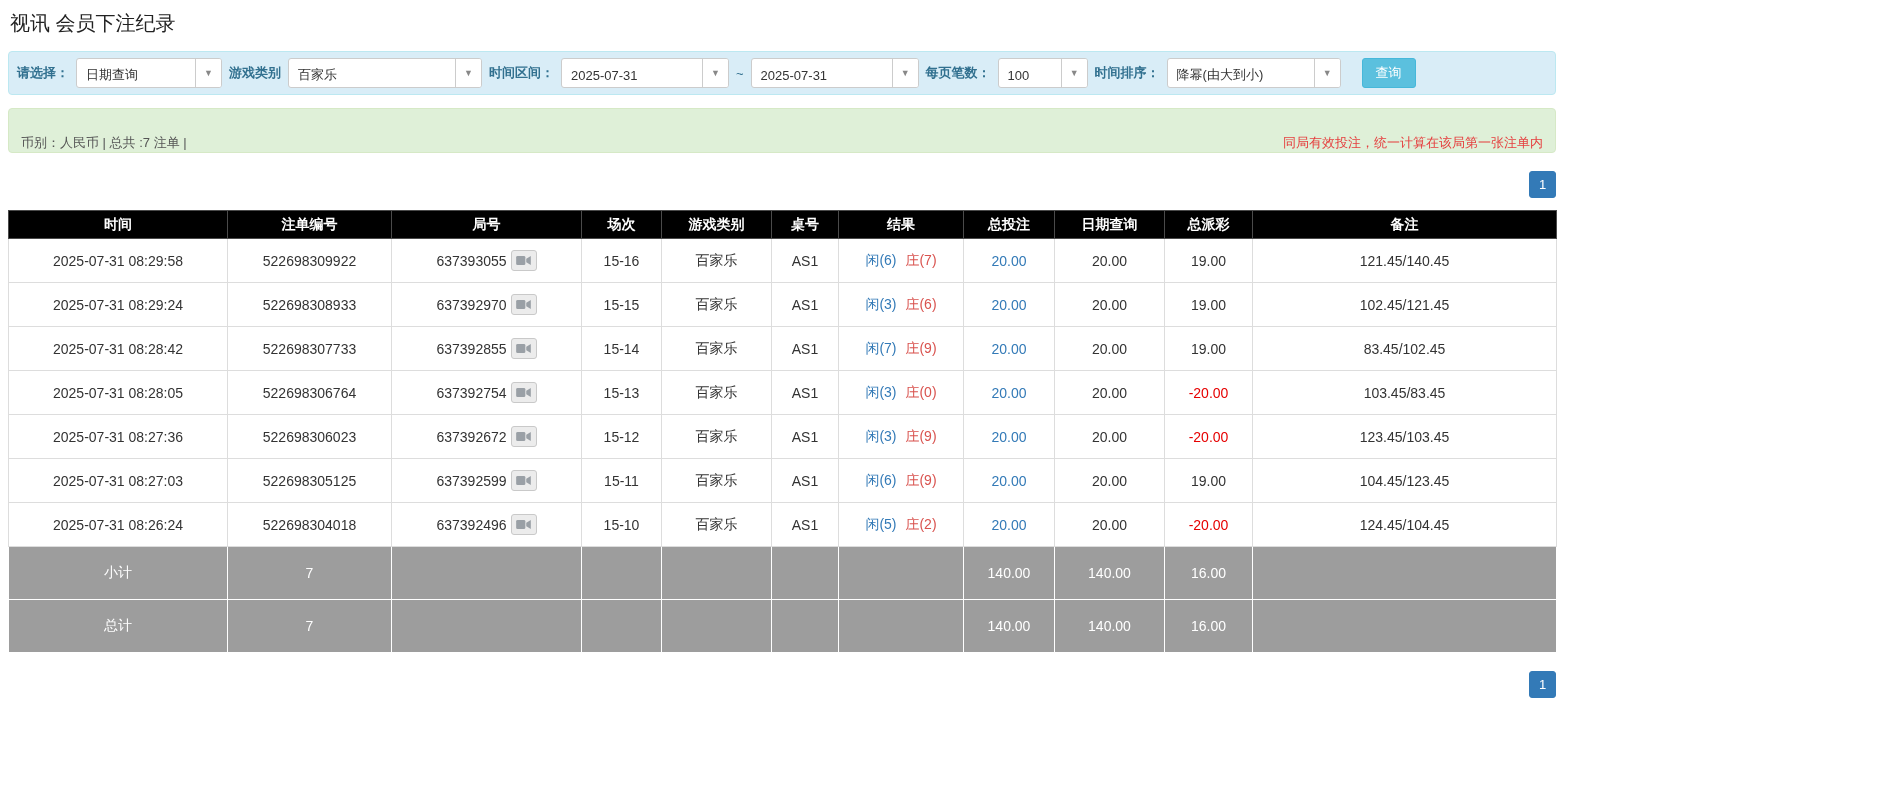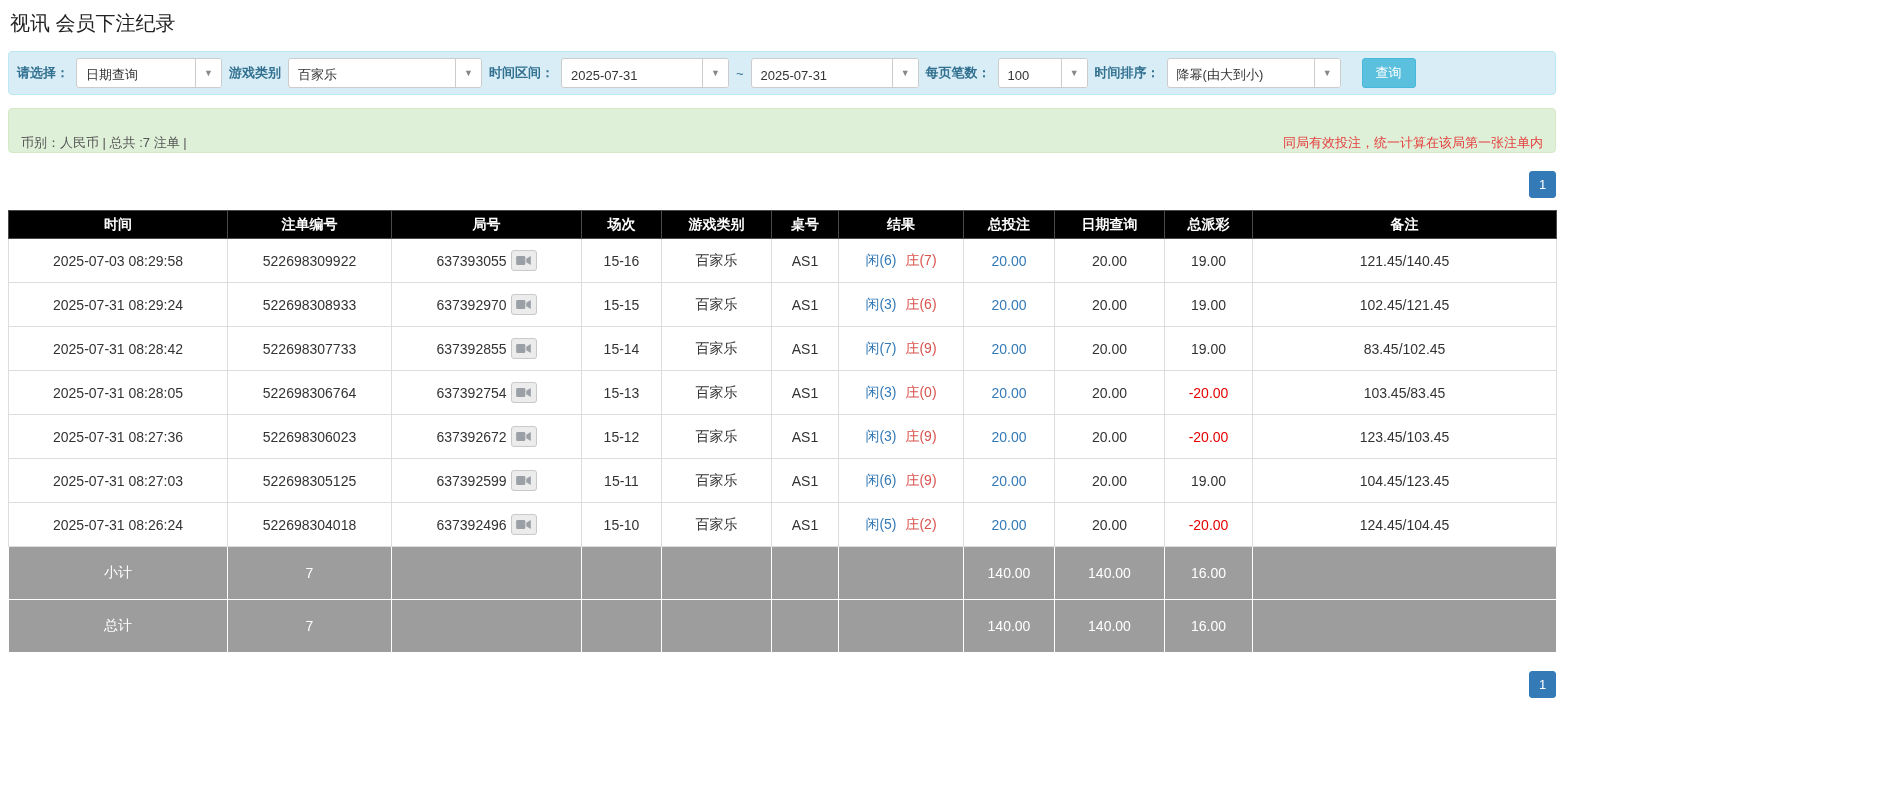--- a/index.html
+++ b/index.html
@@ -185,21 +185,21 @@
         <th>桌号</th>
         <th>结果</th>
         <th>总投注</th>
         <th>日期查询</th>
         <th>总派彩</th>
         <th>备注</th>
       </tr>
     </thead>
     <tbody>
         <tr>
-    <td>2025-07-03 08:29:58</td>
+    <td>2025-07-31 08:29:58</td>
     <td>522698309922</td>
     <td>
       <span class="round-cell-inner">
         <span>637393055</span>
         <button class="icon-btn">
           <svg width="15" height="11" viewBox="0 0 16 12" aria-hidden="true">
             <rect x="0" y="1" width="10" height="10" rx="1.5" fill="#9aa0a6"></rect>
             <path d="M11 4 L16 1.2 L16 10.8 L11 8 Z" fill="#9aa0a6"></path>
           </svg>
         </button>

